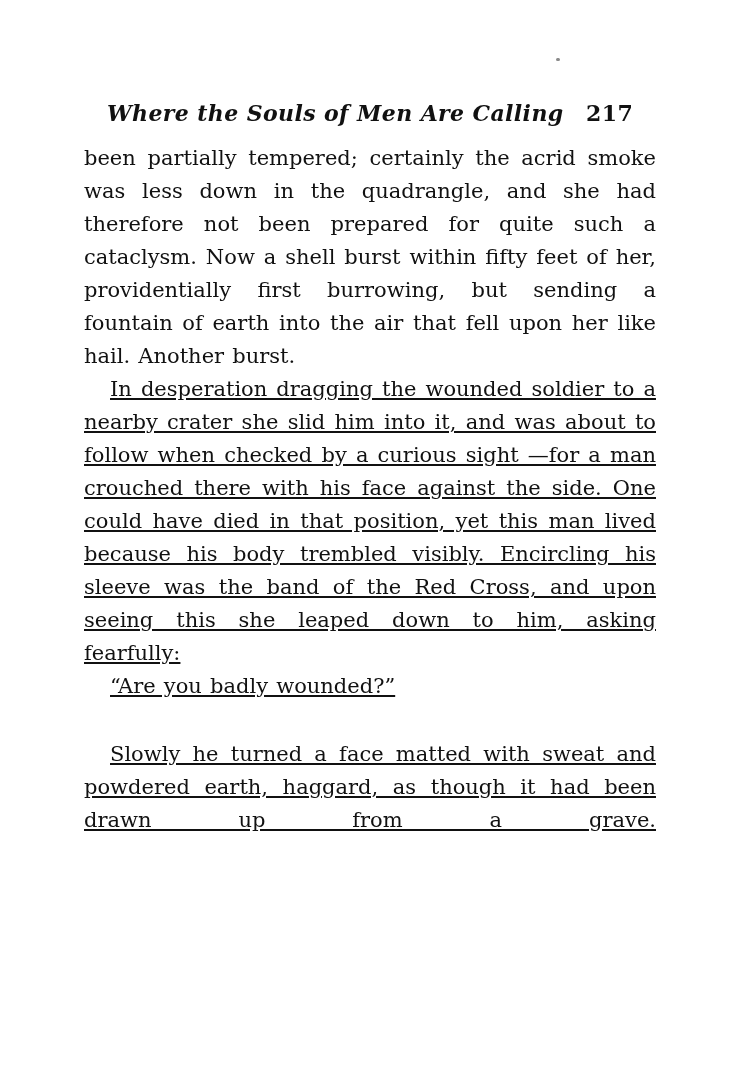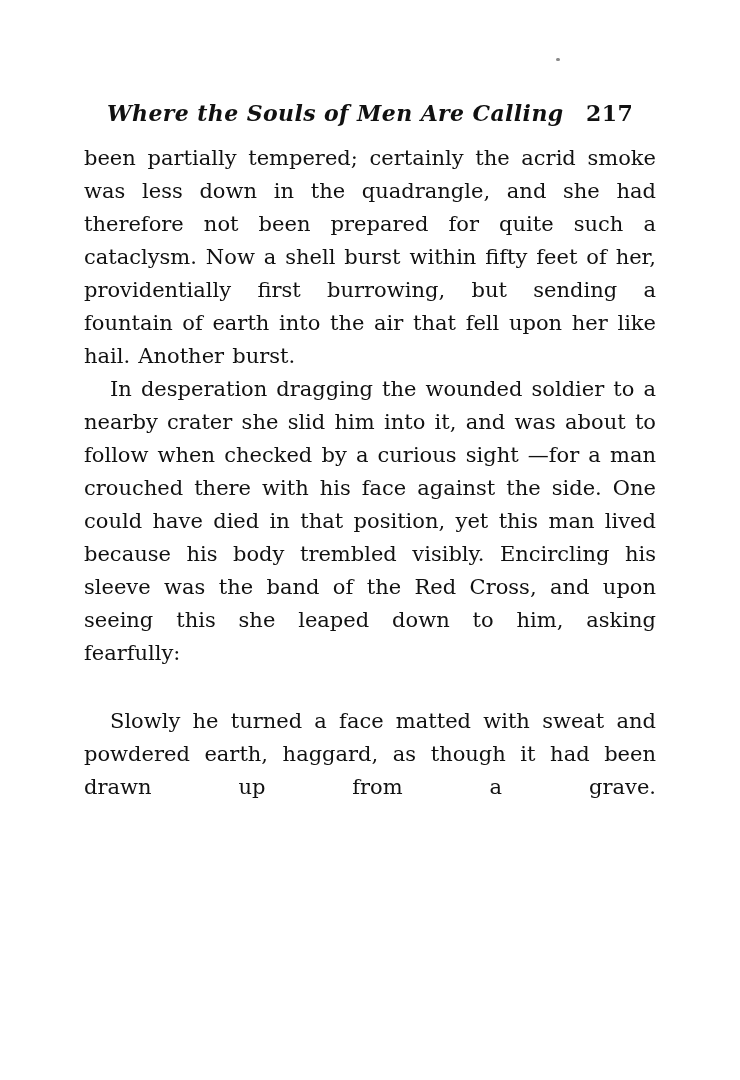--- a/index.html
+++ b/index.html
@@ -50,20 +50,21 @@
   }
   .body-text p {
     margin: 0;
     font-size: 21px;
     line-height: 33px;
     text-align: justify;
     word-spacing: 1.5px;
   }
   .body-text p.indent {
     text-indent: 26px;
+    text-decoration: underline;
   }
   .body-text p.justify-last {
     text-align-last: justify;
     margin-top: 35px;
   }
 </style>
 </head>
 <body>
 
 <div class="page">
@@ -71,16 +72,17 @@
 
   <div class="text-column">
     <div class="running-head">
       <span class="head-title">Where the Souls of Men Are Calling</span>
       <span class="head-pagenum">217</span>
     </div>
 
     <div class="body-text">
       <p>been partially tempered; certainly the acrid smoke was less down in the quadrangle, and she had therefore not been prepared for quite such a cataclysm.  Now a shell burst within fifty feet of her, providentially first burrowing, but sending a fountain of earth into the air that fell upon her like hail.  Another burst.</p>
       <p class="indent">In desperation dragging the wounded soldier to a nearby crater she slid him into it, and was about to follow when checked by a curious sight —for a man crouched there with his face against the side.  One could have died in that position, yet this man lived because his body trembled visibly.  Encircling his sleeve was the band of the Red Cross, and upon seeing this she leaped down to him, asking fearfully:</p>
+      <p class="indent">“Are you badly wounded?”</p>
       <p class="indent justify-last">Slowly he turned a face matted with sweat and powdered earth, haggard, as though it had been drawn up from a grave.</p>
     </div>
   </div>
 </div>
 
 </body></html>

